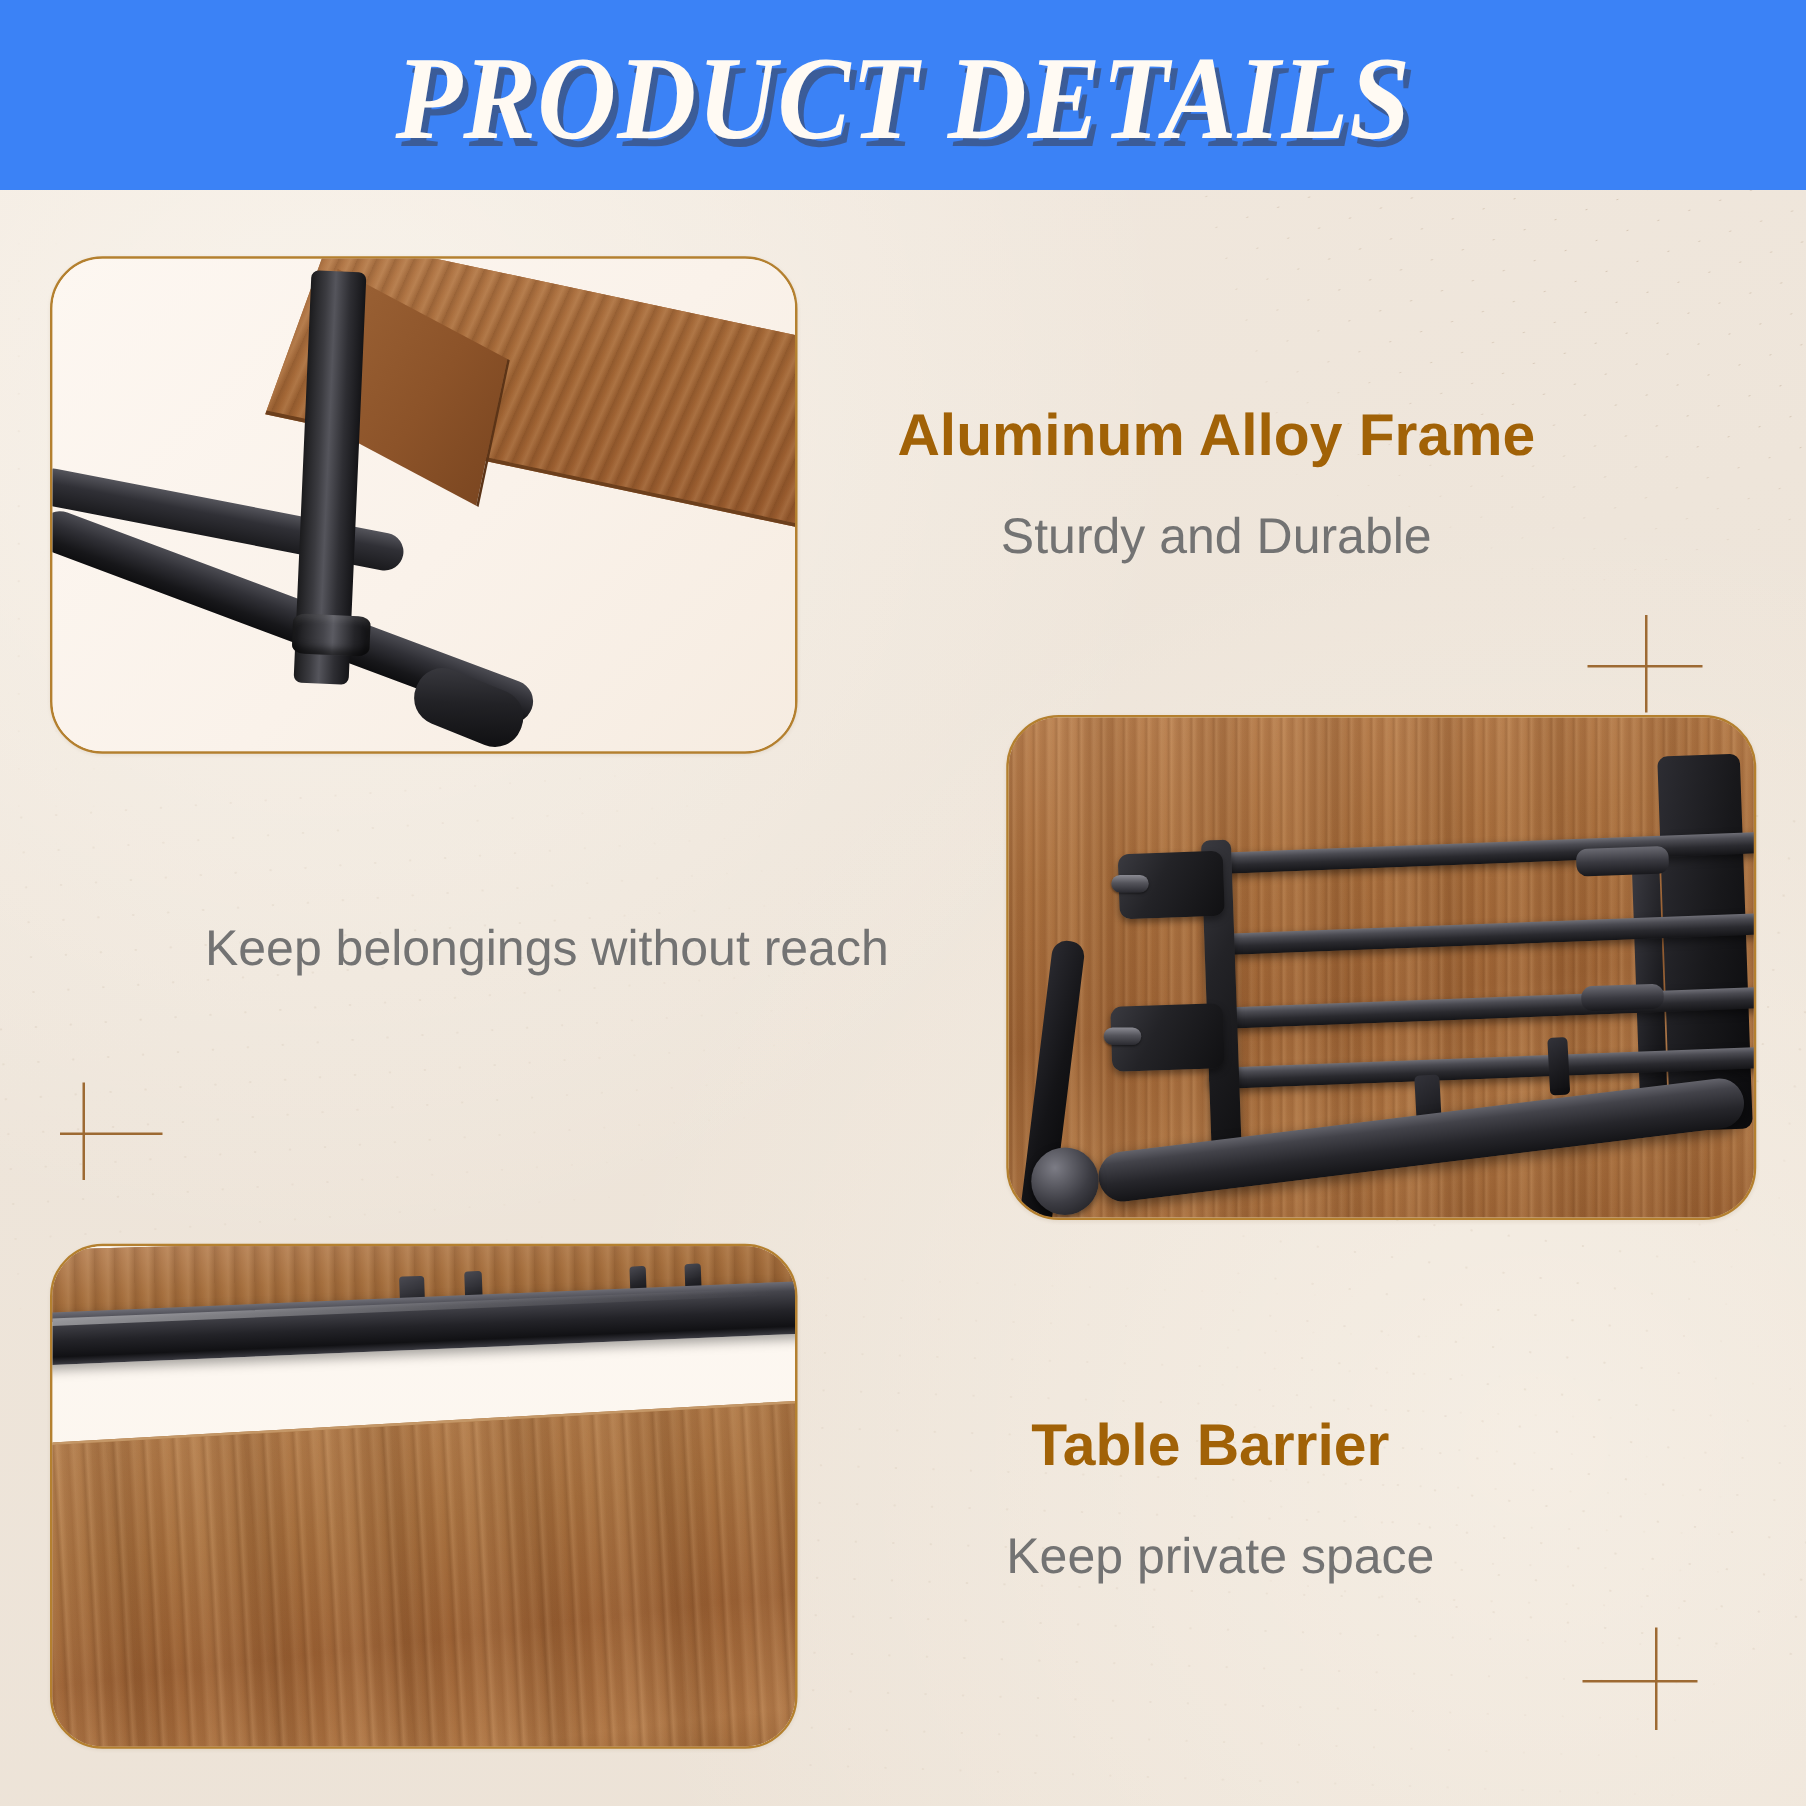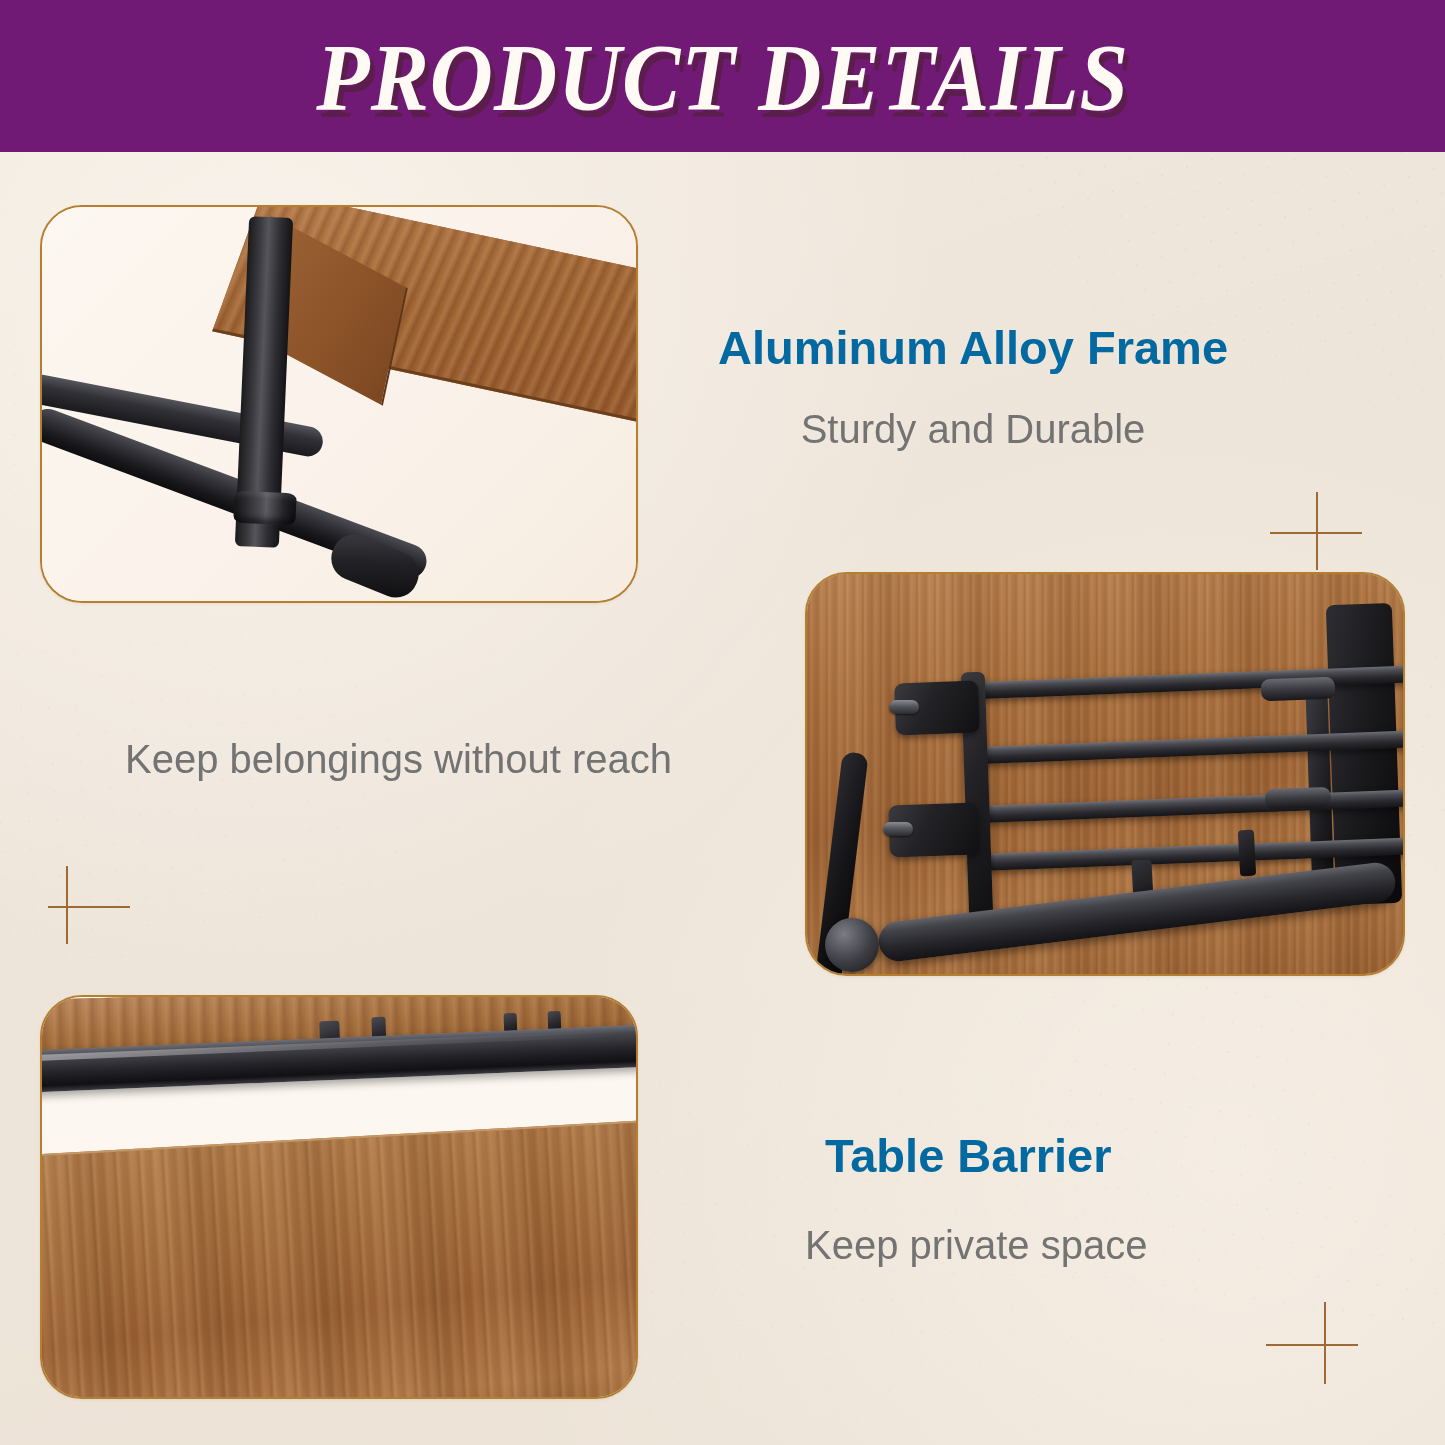--- a/index.html
+++ b/index.html
@@ -85,21 +85,21 @@
     -webkit-mask-image: radial-gradient(ellipse at 10% 50%, rgba(0,0,0,0.7) 0%, rgba(0,0,0,0) 78%);
             mask-image: radial-gradient(ellipse at 10% 50%, rgba(0,0,0,0.7) 0%, rgba(0,0,0,0) 78%);
   }
 
   
   .header-band {
     position: absolute;
     top: 0; left: 0;
     width: 1445px;
     height: 152px;
-    background: #701a75;
+    background: #3b82f6;
     z-index: 3;
     display: flex;
     align-items: center;
     justify-content: center;
   }
   .header-title {
     font-family: "Liberation Serif", "DejaVu Serif", serif;
     font-style: italic;
     font-weight: 700;
     font-size: 95px;
@@ -378,39 +378,39 @@
       linear-gradient(176deg, #b37d4c 0%, #a66f3d 26%, #9a6033 52%, #ae7544 76%, #8e5a2c 100%);
     transform: rotate(-3.2deg);
     border-top: 2px solid #c49767;
   }
 
   
   .text-block { position: absolute; z-index: 4; }
   .feature-title {
     font-family: "Liberation Sans", sans-serif;
     font-weight: 700;
-    color: #0369a1;
+    color: #a16207;
     font-size: 47px;
     line-height: 1.1;
     white-space: nowrap;
   }
   .feature-sub {
     font-family: "Liberation Sans", sans-serif;
     font-weight: 400;
     color: #737373;
     font-size: 40px;
     line-height: 1.15;
     white-space: nowrap;
   }
 
   #text-frame  { left: 688px; top: 322px; width: 570px; text-align: center; }
   #text-frame .feature-sub { margin-top: 32px; }
 
   #text-drawer { left: 86px;  top: 706px; width: 625px; text-align: center; }
-  #text-drawer .feature-sub { margin-top: 30px; }
+  #text-drawer .feature-sub { margin-top: 30px; text-align: right; }
 
   #text-barrier{ left: 805px; top: 1130px; width: 520px; text-align: left; }
   #text-barrier .feature-title { padding-left: 8px; margin-left: 12px; }
   #text-barrier .feature-sub { margin-top: 40px; }
 
   
   .plus { position: absolute; z-index: 1; }
   .plus i {
     position: absolute;
     display: block;

